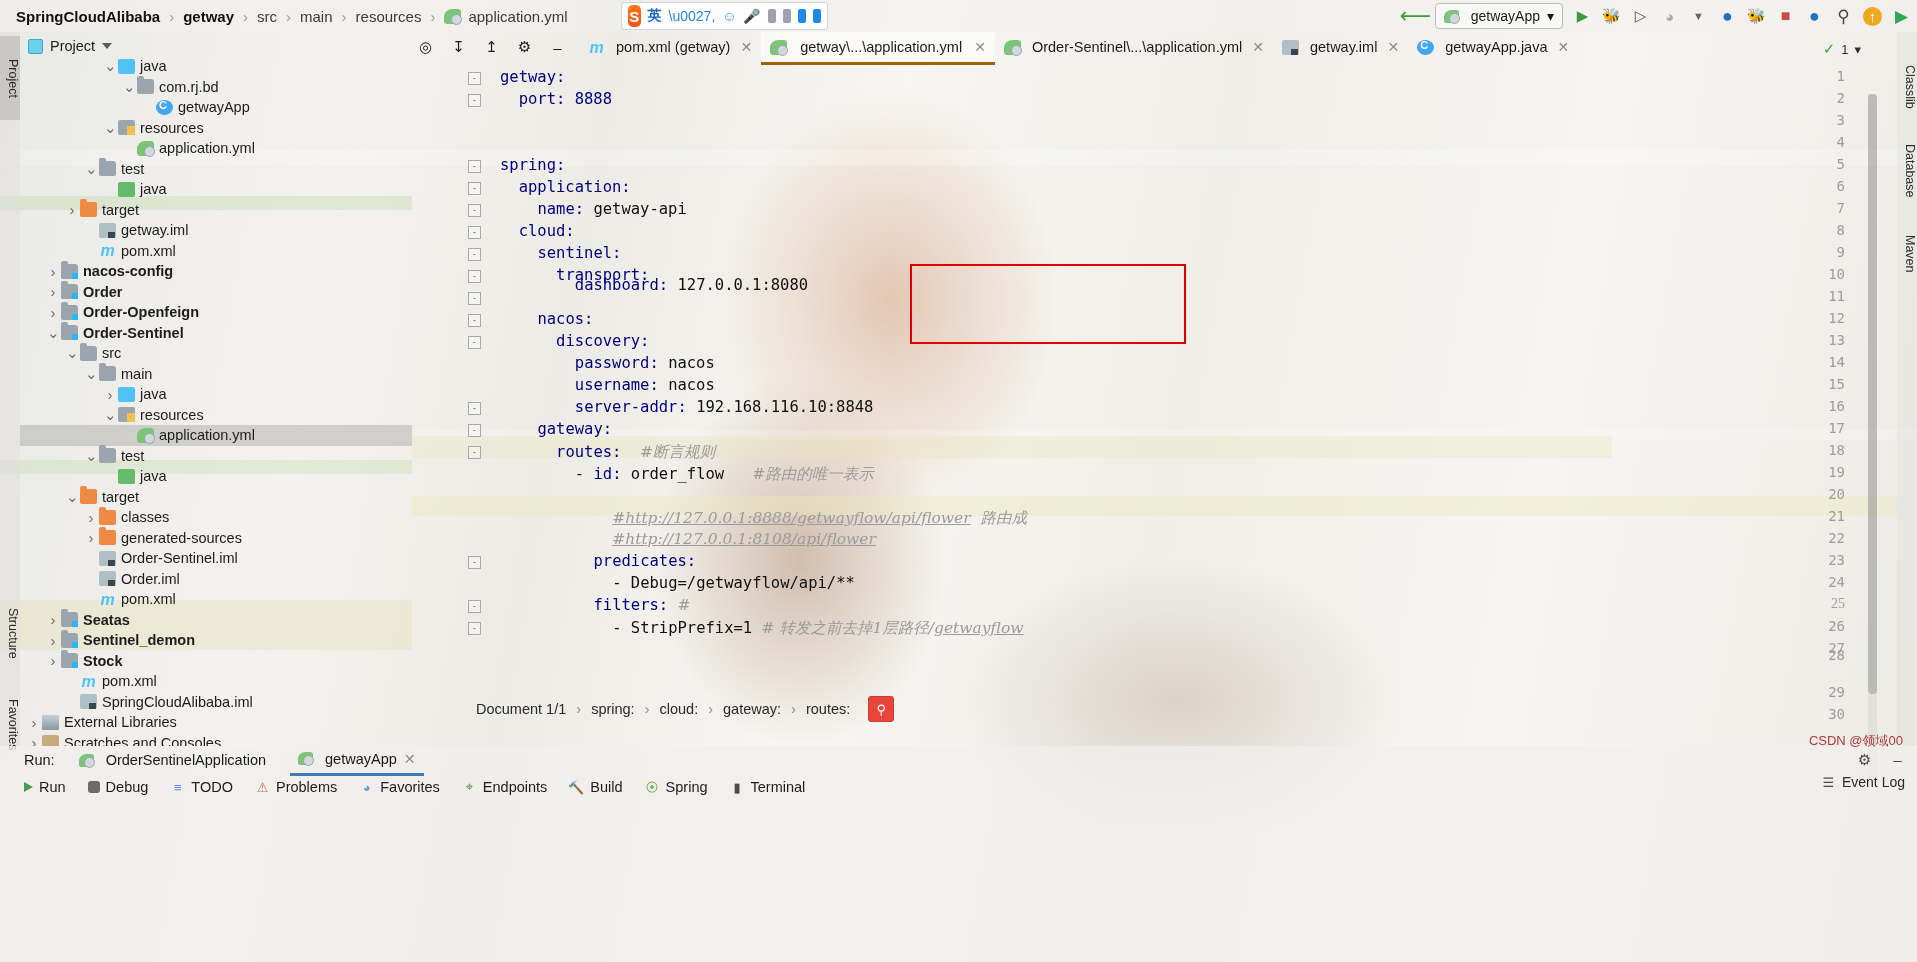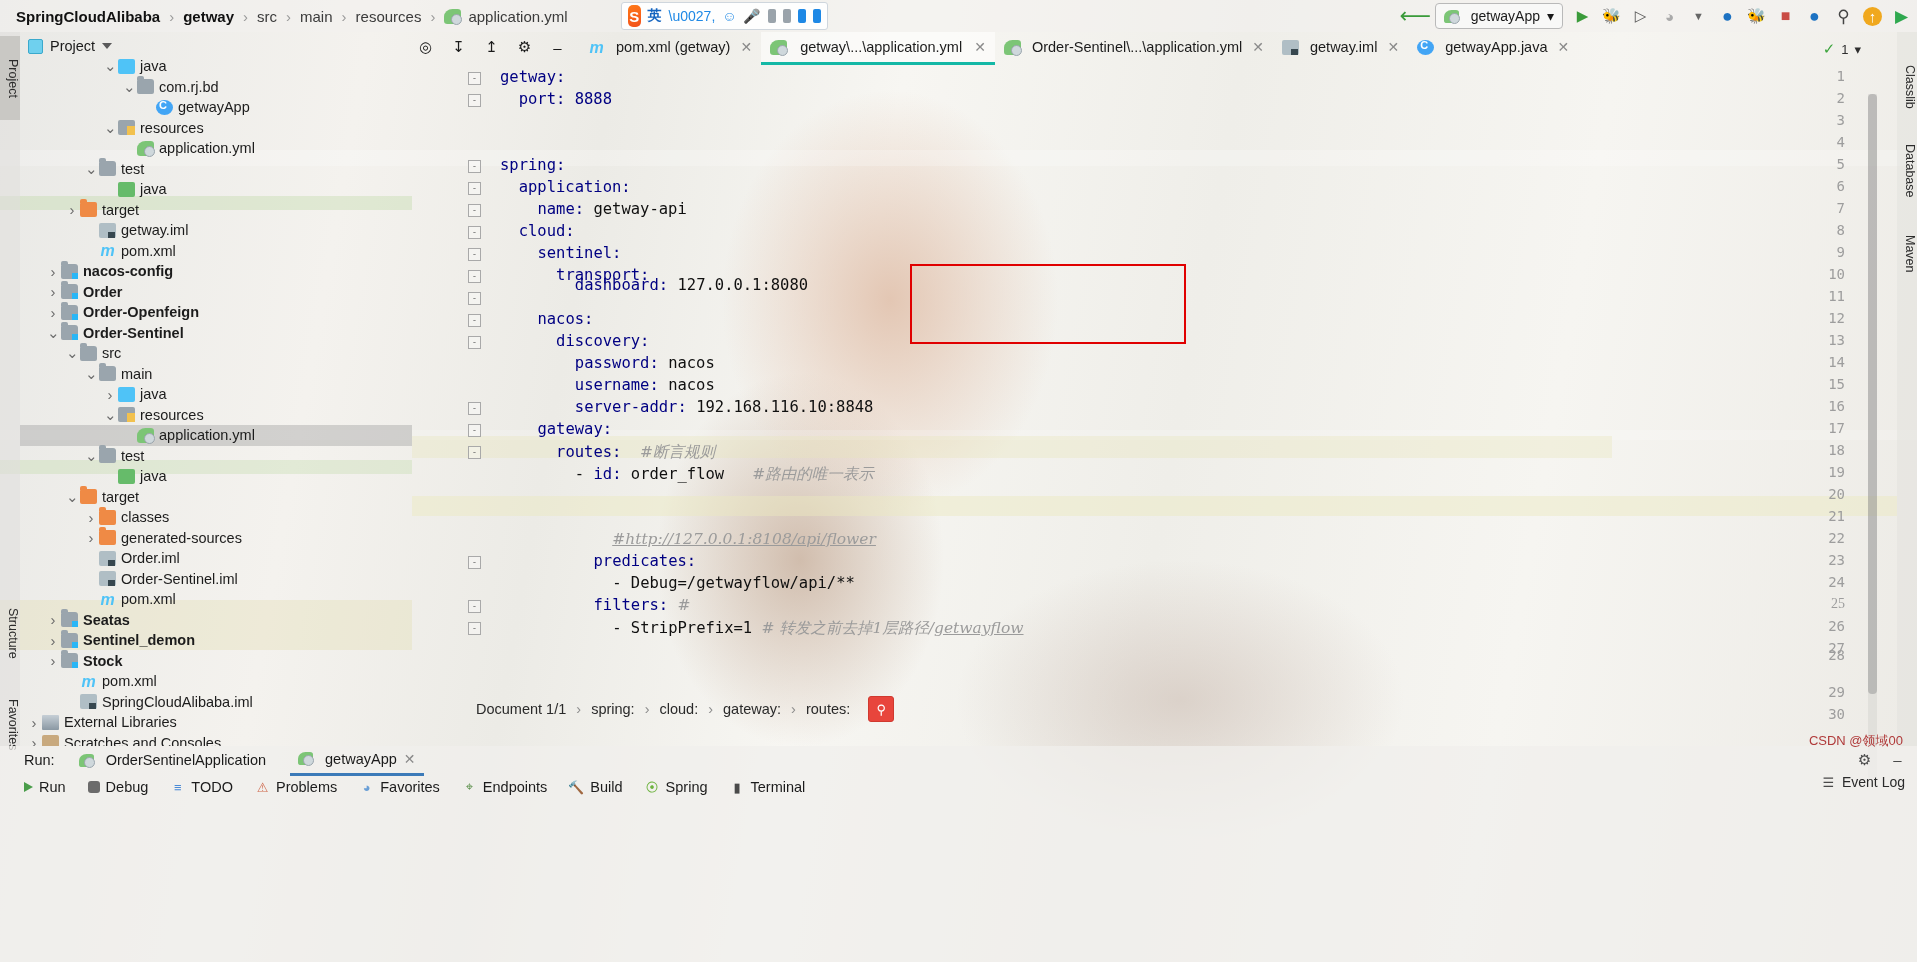--- a/index.html
+++ b/index.html
@@ -91,21 +91,21 @@
   .i-class{background:#42a5f5;border-radius:50%;}
   .i-class:after{content:"C";position:absolute;left:3px;top:-1px;color:#fff;font-size:11px;font-weight:bold;}
   .i-lib{background:linear-gradient(#c6cfd6,#8a98a3);border-radius:1px;}
   .i-scr{background:#c8a97e;border-radius:2px;}
   .bold{font-weight:bold;}
 
   
   #editor{position:absolute;left:412px;top:32px;width:1485px;height:714px;z-index:3;}
   #tabs{height:30px;display:flex;align-items:stretch;font-size:14.5px;}
   .tab{display:flex;align-items:center;gap:6px;padding:0 9px;height:30px;color:#1c1c1c;position:relative;}
-  .tab.active{background:rgba(255,255,255,.55);border-bottom:3px solid #14b8a6;gap:8px;}
+  .tab.active{background:rgba(255,255,255,.55);border-bottom:3px solid #a16207;gap:8px;}
   .tab .x{color:#8a8a8a;font-size:14px;margin-left:4px;}
   .tabtools{display:flex;align-items:center;gap:14px;padding:0 12px 0 4px;}
 
   #code{position:absolute;left:0;top:30px;width:1485px;height:660px;overflow:hidden;
         font-family:"DejaVu Sans Mono","Liberation Mono",monospace;font-size:15.5px;}
   .gutter{position:absolute;left:0;top:0;width:80px;height:660px;}
   .ln{position:absolute;right:52px;color:#9d9d9d;font-size:14px;text-align:right;width:30px;}
   .fold{position:absolute;left:56px;width:11px;height:11px;border:1px solid #a9a9a9;background:rgba(255,255,255,.35);
         display:flex;align-items:center;justify-content:center;color:#6a6a6a;font-size:9px;line-height:9px;}
   .cline{position:absolute;left:88px;white-space:pre;}
@@ -339,26 +339,26 @@
         <span>classes</span>
       </div>
       <div class="trow" style="padding-left: 65px;">
         <span class="tw" style="font-size: 15px;">›</span>
         <span class="ti f-orange"></span>
         <span>generated-sources</span>
       </div>
       <div class="trow" style="padding-left: 65px;">
         <span class="tw"></span>
         <span class="ti i-iml"></span>
+        <span>Order-Sentinel.iml</span>
+      </div>
+      <div class="trow" style="padding-left: 65px;">
+        <span class="tw"></span>
+        <span class="ti i-iml"></span>
         <span>Order.iml</span>
-      </div>
-      <div class="trow" style="padding-left: 65px;">
-        <span class="tw"></span>
-        <span class="ti i-iml"></span>
-        <span>Order-Sentinel.iml</span>
       </div>
       <div class="trow" style="padding-left: 65px;">
         <span class="tw"></span>
         <span class="ti i-xml">m</span>
         <span>pom.xml</span>
       </div>
       <div class="trow" style="padding-left: 27px;">
         <span class="tw" style="font-size: 15px;">›</span>
         <span class="ti f-gray f-mod"></span>
         <span class="bold">Seatas</span>
@@ -486,20 +486,21 @@
       <div class="ln" style="top: 358px;">17</div>
       <div class="fold" style="top: 362px;">-</div>
       <div class="cline" style="top: 358px; left: 125.4px;"><span class="k">gateway</span><span class="k">:</span></div>
       <div class="ln" style="top: 380px;">18</div>
       <div class="fold" style="top: 384px;">-</div>
       <div class="cline" style="top: 380px; left: 144.1px;"><span class="k">routes</span><span class="k">:  </span><span class="cm">#断言规则</span></div>
       <div class="ln" style="top: 402px;">19</div>
       <div class="cline" style="top: 402px; left: 162.8px;"><span class="v">- </span><span class="k">id</span><span class="k">: </span><span class="v">order_flow</span><span class="v">   </span><span class="cm">#路由的唯一表示</span></div>
       <div class="ln" style="top: 424px;">20</div>
       <div class="ln" style="top: 446px;">21</div>
+      <div class="cline" style="top: 446px; left: 200.2px;"><span class="cm" style="text-decoration: underline;">#http://127.0.0.1:8888/getwayflow/api/flower</span><span class="cm">  路由成</span></div>
       <div class="ln" style="top: 468px;">22</div>
       <div class="cline" style="top: 468px; left: 200.2px;"><span class="cm" style="text-decoration: underline;">#http://127.0.0.1:8108/api/flower</span></div>
       <div class="ln" style="top: 490px;">23</div>
       <div class="fold" style="top: 494px;">-</div>
       <div class="cline" style="top: 490px; left: 181.5px;"><span class="k">predicates</span><span class="k">:</span></div>
       <div class="ln" style="top: 512px;">24</div>
       <div class="cline" style="top: 512px; left: 200.2px;"><span class="v">- Debug=/getwayflow/api/**</span></div>
       <div class="ln" style="top: 534px; font-family: Liberation Serif, serif;">25</div>
       <div class="fold" style="top: 538px;">-</div>
       <div class="cline" style="top: 534px; left: 181.5px;"><span class="k">filters</span><span class="k">: </span><span class="cm">#</span></div>

